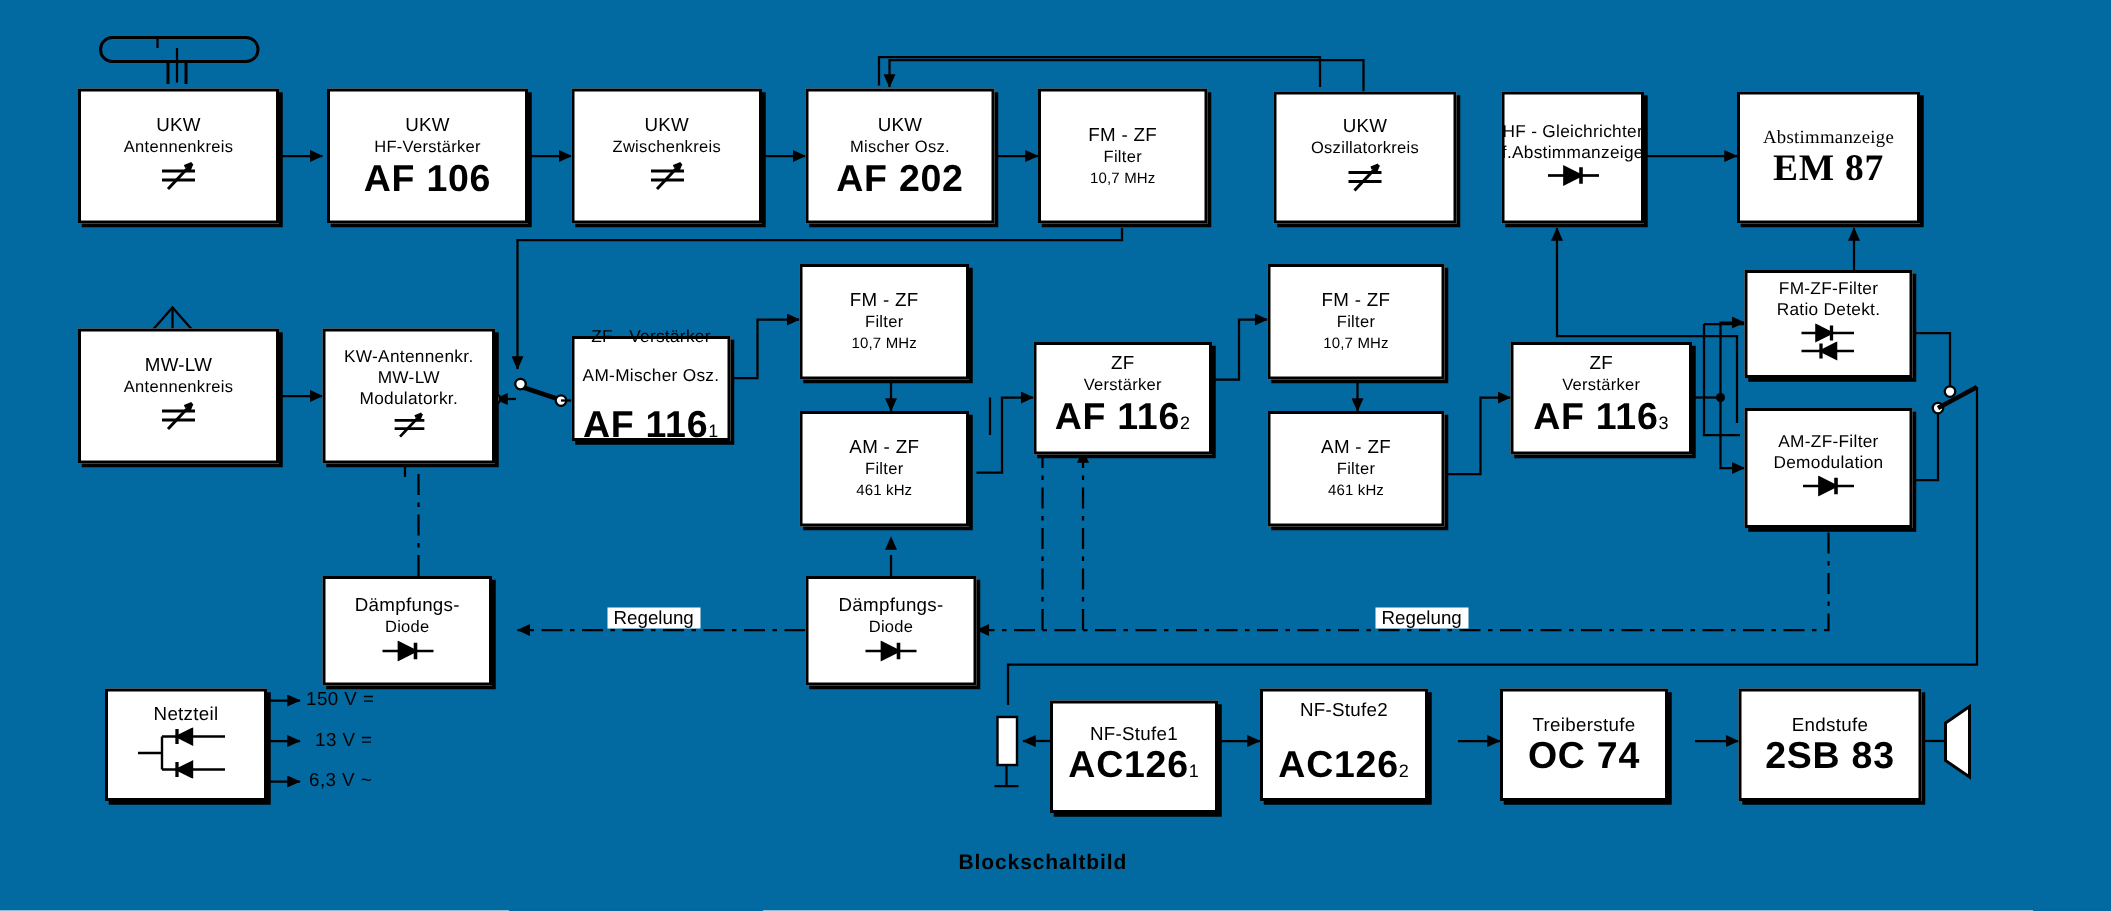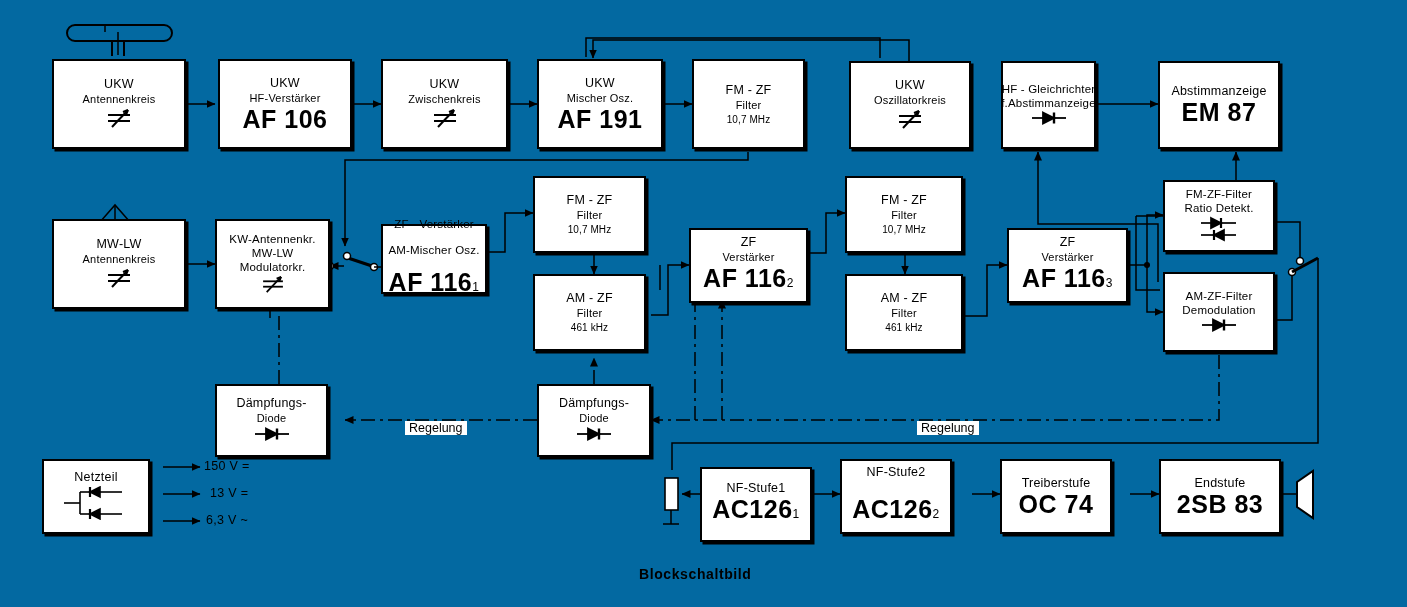--- a/index.html
+++ b/index.html
@@ -10,21 +10,21 @@
        display:flex;flex-direction:column;align-items:center;justify-content:center;
        box-shadow:2.5px 2.5px 0 0 #000;}
   .l1{font-size:12.5px;line-height:15px;letter-spacing:.2px;white-space:nowrap;}
   .l2{font-size:11px;line-height:15px;letter-spacing:.2px;white-space:nowrap;}
   .l3{font-size:10px;line-height:13px;letter-spacing:.1px;white-space:nowrap;}
   .big{font-size:25px;line-height:27px;font-weight:600;letter-spacing:.5px;white-space:nowrap;}
   .big sub{font-size:12px;font-weight:500;vertical-align:baseline;}
   .tight .l1,.tight .l2{font-size:11.5px;line-height:14px;}
   .sym{margin-top:1px;}
   .volt{position:absolute;font-size:12.5px;white-space:nowrap;letter-spacing:.3px;}
-  .wlab{position:absolute;font-size:12.5px;background:#fff;padding:0 4px;white-space:nowrap;margin-top:16px;}
+  .wlab{position:absolute;font-size:12.5px;background:#fff;padding:0 4px;white-space:nowrap;}
   .caption{position:absolute;font-size:14px;letter-spacing:.6px;white-space:nowrap;font-weight:bold;}
 </style>
 </head>
 <body>
 
 <div id="stage">
 
   <svg id="wires" viewBox="0 0 1407 607">
     <defs>
       <marker id="ah" markerWidth="9" markerHeight="8" refX="8.5" refY="4" orient="auto" markerUnits="userSpaceOnUse">
@@ -161,21 +161,21 @@
             <path d="M8,19 L24,2"></path>
             <path d="M24,2 L19,4 M24,2 L22,7"></path>
           </g>
         </svg>
     </div>
   </div>
 
   <div class="blk" style="left:537px;top:59px;width:126px;height:90px;">
     <div class="l1">UKW</div>
     <div class="l2">Mischer  Osz.</div>
-    <div class="big">AF 191</div>
+    <div class="big">AF 202</div>
   </div>
 
   <div class="blk" style="left:692px;top:59px;width:113px;height:90px;">
     <div class="l1">FM - ZF</div>
     <div class="l2">Filter</div>
     <div class="l3">10,7 MHz</div>
   </div>
 
   <div class="blk" style="left:849px;top:61px;width:122px;height:88px;">
     <div class="l1">UKW</div>
@@ -200,21 +200,21 @@
           <g stroke="#000" stroke-width="1.8" fill="none">
             <path d="M2,7 L13,7"></path>
             <path d="M13,1.5 L24,7 L13,12.5 z" fill="#000"></path>
             <path d="M24,1.5 L24,12.5" stroke-width="2.4"></path>
             <path d="M24,7 L36,7"></path>
           </g>
         </svg>
     </div>
   </div>
 
-  <div class="blk" style="left:1158px;top:61px;width:122px;height:88px;">
+  <div class="blk" style="left:1158px;top:61px;width:122px;height:88px;font-family:Liberation Serif, serif;">
     <div class="l1">Abstimmanzeige</div>
     <div class="big">EM 87</div>
   </div>
 
   <div class="blk" style="left:52px;top:219px;width:134px;height:90px;">
     <div class="l1">MW-LW</div>
     <div class="l2">Antennenkreis</div>
     <div class="sym">
       <svg width="30" height="20" viewBox="0 0 30 20">
           <g stroke="#000" stroke-width="2" fill="none">
@@ -342,21 +342,21 @@
           <g stroke="#000" stroke-width="1.8" fill="none">
             <path d="M2,7 L13,7"></path>
             <path d="M13,1.5 L24,7 L13,12.5 z" fill="#000"></path>
             <path d="M24,1.5 L24,12.5" stroke-width="2.4"></path>
             <path d="M24,7 L36,7"></path>
           </g>
         </svg>
     </div>
   </div>
 
-  <div class="blk" style="left:42px;top:459px;width:108px;height:75px;align-items:center;">
+  <div class="blk" style="left:70px;top:459px;width:108px;height:75px;align-items:center;">
     <div class="l1">Netzteil</div>
     <div class="sym">
       <svg width="72" height="34" viewBox="0 0 72 34">
           <g stroke="#000" stroke-width="1.6" fill="none">
         <path d="M4,17 L20,17"></path>
             <path d="M20,6 L20,28"></path>
         <path d="M20,6 L30,6"></path>
             <path d="M40,1 L30,6 L40,11 z" fill="#000"></path>
             <path d="M30,1 L30,11" stroke-width="2.2"></path>
             <path d="M40,6 L62,6"></path>

